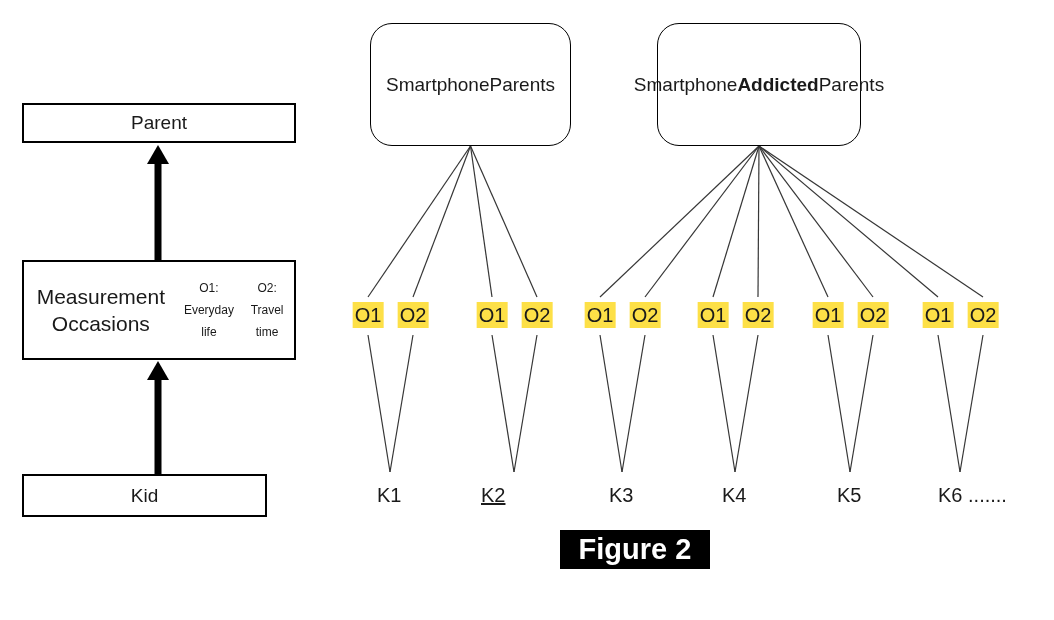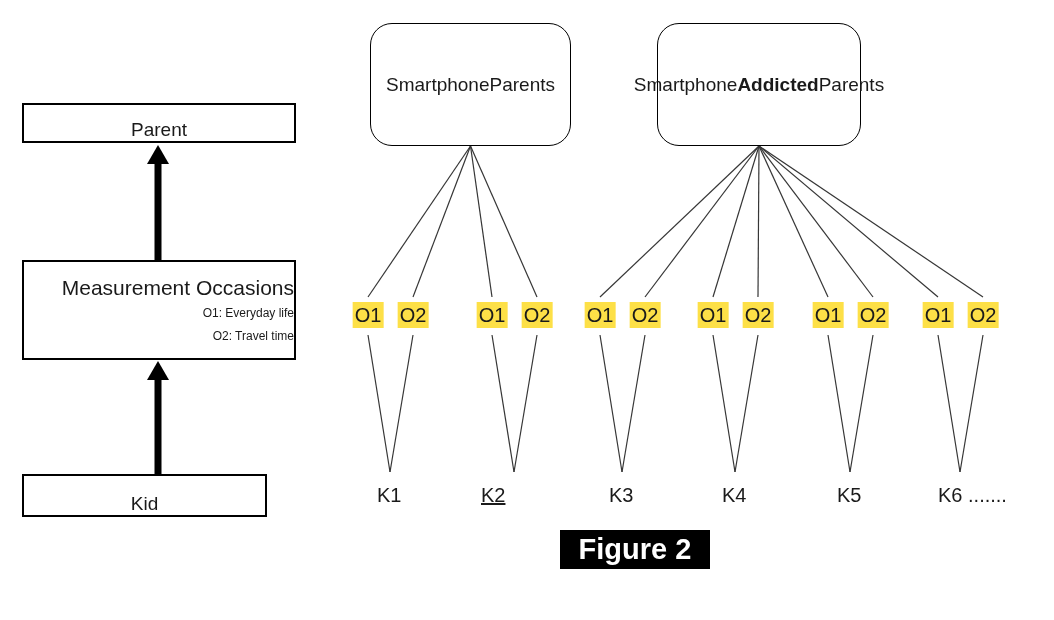--- a/index.html
+++ b/index.html
@@ -21,30 +21,30 @@
     left: 0; top: 0;
     width: 1054px; height: 620px;
     z-index: 1;
   }
   .box {
     position: absolute;
     box-sizing: border-box;
     border: 2px solid #000000;
     background: #ffffff;
     display: flex;
-    align-items: flex-end;
+    align-items: center;
     justify-content: center;
     text-align: center;
     z-index: 2;
   }
   .box.parent   { left: 22px; top: 103px; width: 274px; height: 40px; font-size: 19px; }
   .box.kid      { left: 22px; top: 474px; width: 245px; height: 43px; font-size: 19px; }
   .box.measure  {
     left: 22px; top: 260px; width: 274px; height: 100px;
-    flex-direction: column; justify-content: center; gap: 1px;
+    justify-content: center; gap: 1px;
     padding: 4px 0;
   }
   .measure-title { font-size: 21px; line-height: 27px; }
   .measure-item  { font-size: 12px; line-height: 22px; }
   .group-box {
     position: absolute;
     box-sizing: border-box;
     border: 1.5px solid #000000;
     border-radius: 22px;
     background: #ffffff;

